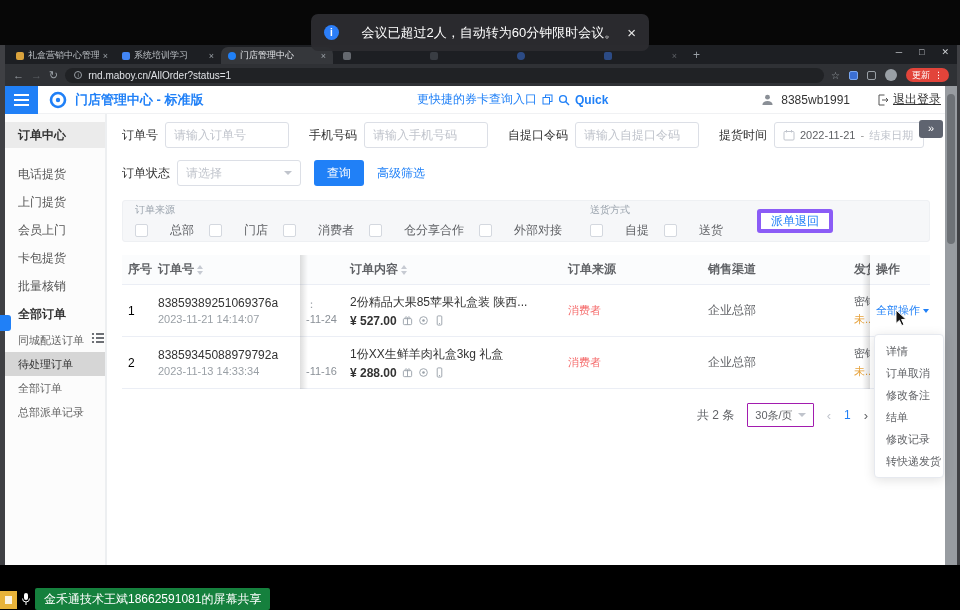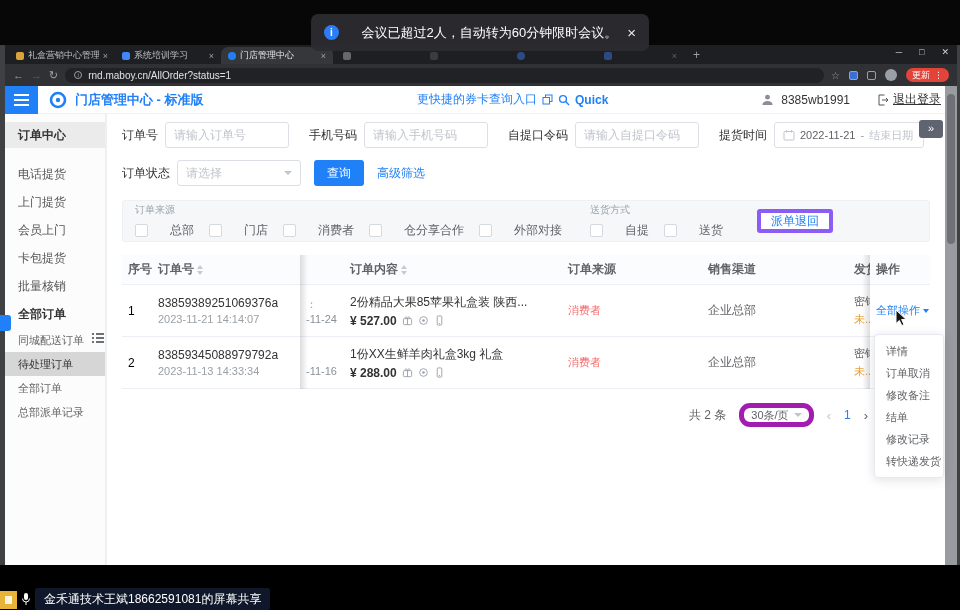--- a/index.html
+++ b/index.html
@@ -103,41 +103,41 @@
   .chan{color:#606266;}
   .ship1{color:#606266;font-size:11px;}
   .ship2{color:#e6a23c;font-size:11px;margin-top:3px;}
   .actlink{color:#2080f7;font-size:11px;display:flex;flex-direction:row !important;align-items:center;gap:3px;}
   .caret-down{width:0;height:0;border-left:4px solid transparent;border-right:4px solid transparent;border-top:4.5px solid #c0c4cc;}
   .caret-blue{width:0;height:0;border-left:3.5px solid transparent;border-right:3.5px solid transparent;border-top:4px solid #2080f7;}
   .shadow-l{position:absolute;left:178px;top:0;width:8px;height:134px;background:linear-gradient(to right,rgba(0,0,0,.13),rgba(0,0,0,0));z-index:3;}
   .shadow-r{position:absolute;left:740px;top:0;width:8px;height:134px;background:linear-gradient(to left,rgba(0,0,0,.13),rgba(0,0,0,0));z-index:3;}
 
   .pager{margin-top:14px;width:808px;display:flex;justify-content:flex-end;align-items:center;gap:13px;color:#606266;font-size:12px;padding-right:62px;}
-  .psize{height:24px;border:5px solid #a21caf;border-radius:11px;display:flex;align-items:center;gap:5px;padding:0 7px;font-size:11px;}
+  .psize{height:24px;border:1px solid #a21caf;border-radius:1px;display:flex;align-items:center;gap:5px;padding:0 7px;font-size:11px;}
   .pprev{color:#c0c4cc;font-size:13px;}
   .ppage{color:#2080f7;}
   .pnext{color:#606266;font-size:13px;}
 
   
   .dropdown{position:absolute;left:874px;top:334px;width:70px;background:#fff;border:1px solid #e6e9ef;border-radius:4px;box-shadow:0 2px 12px rgba(0,0,0,.12);padding:5px 0;z-index:40;}
   .ditem{height:22px;line-height:22px;padding-left:11px;font-size:11px;color:#606266;white-space:nowrap;overflow:hidden;}
   .sbmarker{position:absolute;left:0;top:315px;width:11px;height:16px;background:#2080f7;border-radius:0 3px 3px 0;z-index:20;}
   .sblist{position:absolute;left:91px;top:331px;z-index:20;line-height:0;}
   .cursor{position:absolute;left:895px;top:309px;z-index:70;line-height:0;}
   .toast{position:absolute;left:311px;top:14px;width:338px;height:37px;background:rgba(44,44,48,.95);border-radius:7px;display:flex;align-items:center;padding:0 13px;z-index:60;}
   .toast-ic{width:15px;height:15px;border-radius:50%;background:#2c7ef8;color:#fff;font-size:10px;font-weight:bold;display:flex;align-items:center;justify-content:center;margin-right:9px;flex-shrink:0;}
   .toast-text{color:#fff;font-size:13px;white-space:nowrap;flex:1;text-align:right;}
   .toast-close{color:#e8e8e8;font-size:15px;margin-left:10px;}
 
   .sharebar{position:absolute;left:0;top:565px;width:960px;height:45px;background:#000;}
   .share-avatar{position:absolute;left:0;top:26px;width:17px;height:18px;background:#e8b339;}
   .share-avatar i{position:absolute;left:5px;top:5px;width:7px;height:8px;background:#fff;opacity:.85;display:block;}
   .share-mic{position:absolute;left:21px;top:27px;line-height:0;}
-  .share-box{position:absolute;left:35px;top:23px;height:22px;background:#0f172a;border-radius:2px;color:#fff;font-size:12px;line-height:22px;padding:0 9px;white-space:nowrap;}
+  .share-box{position:absolute;left:35px;top:23px;height:22px;background:#15803d;border-radius:2px;color:#fff;font-size:12px;line-height:22px;padding:0 9px;white-space:nowrap;}
 </style>
 </head>
 <body>
 
 <div class="stage">
   <div class="leftstrip"></div>
   <div class="rightstrip"></div>
 
   <div class="browser">
 

